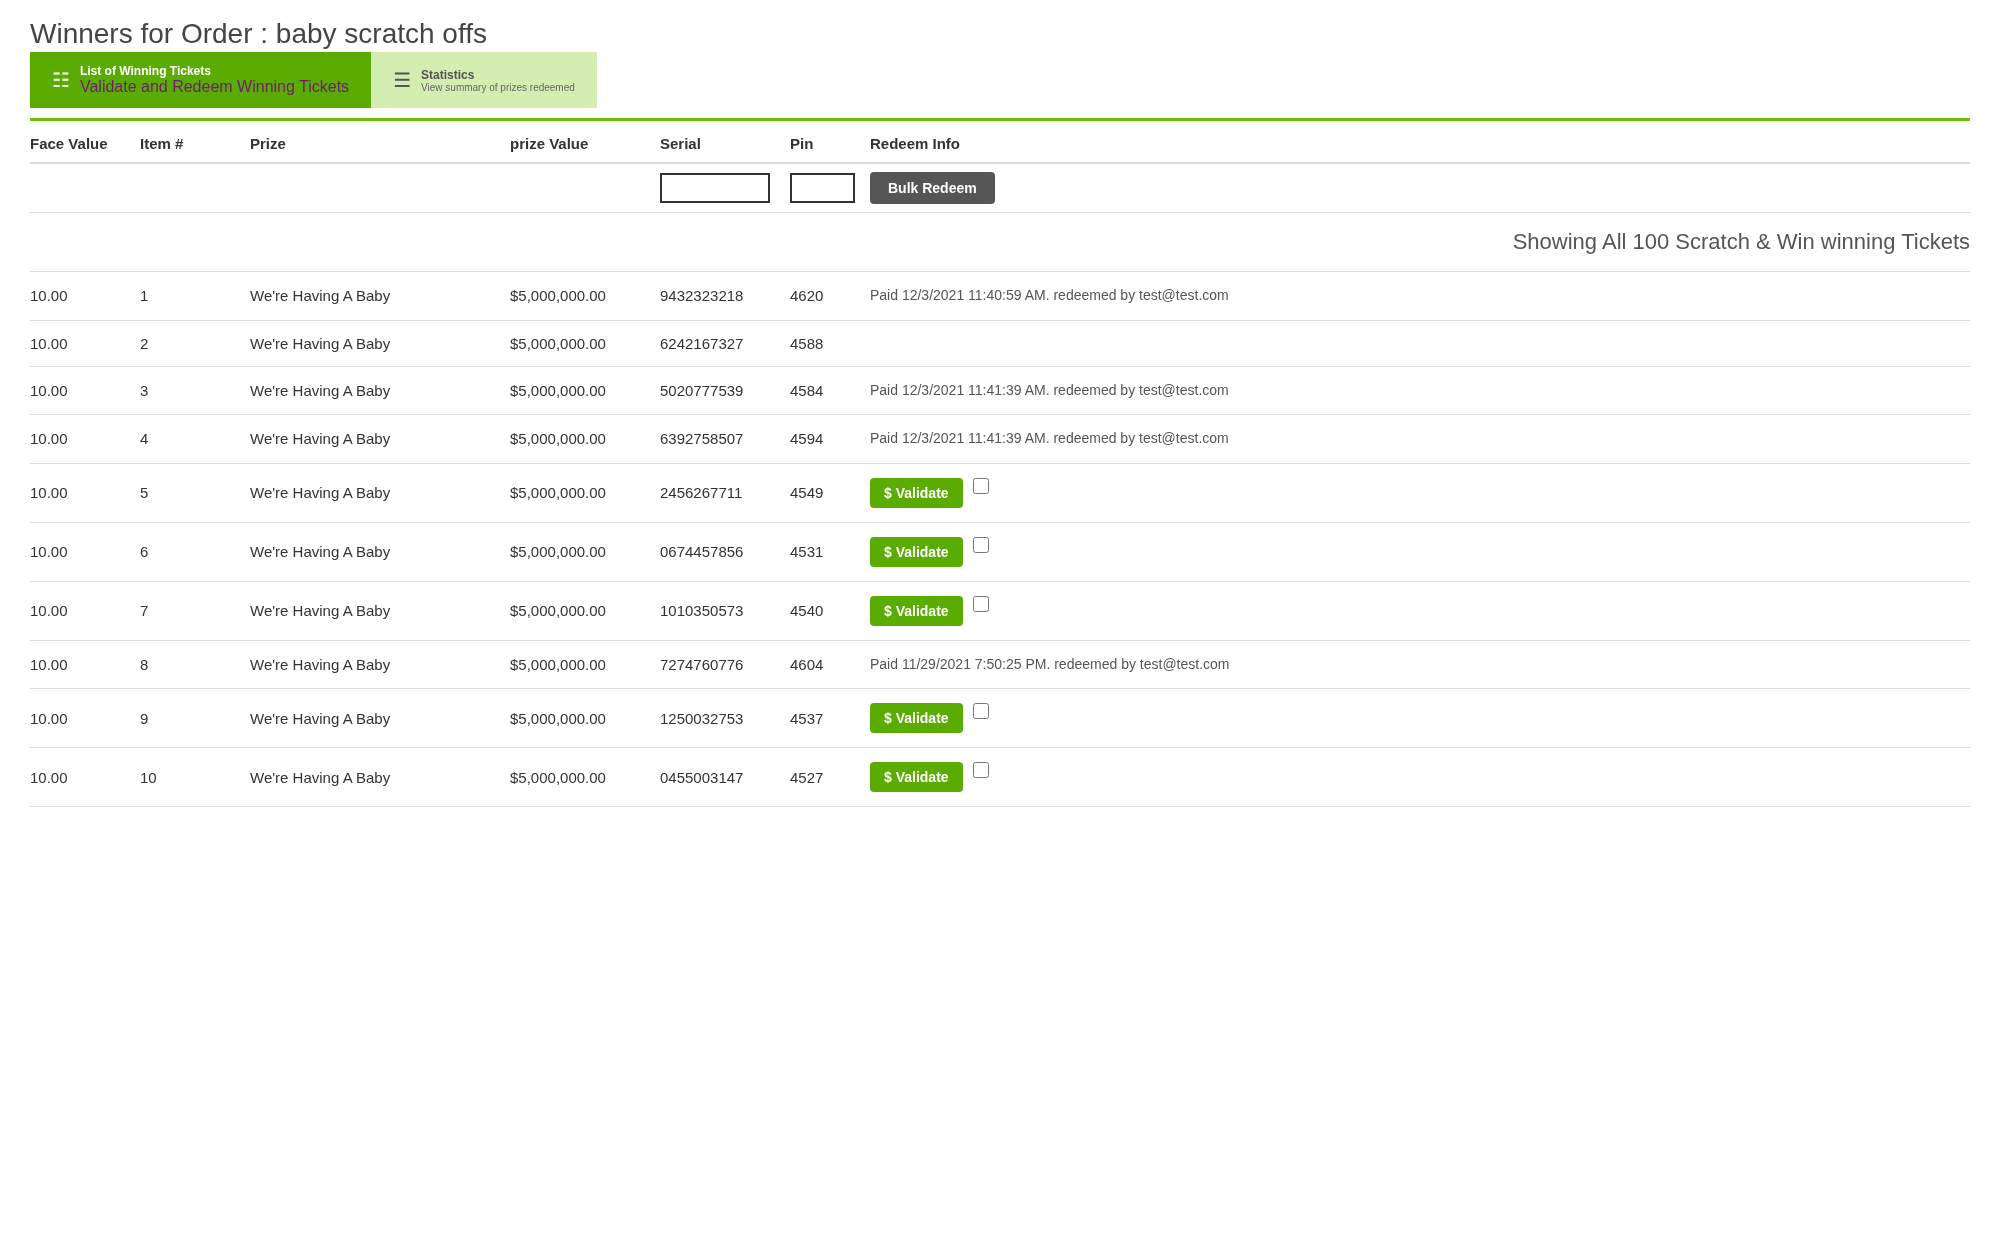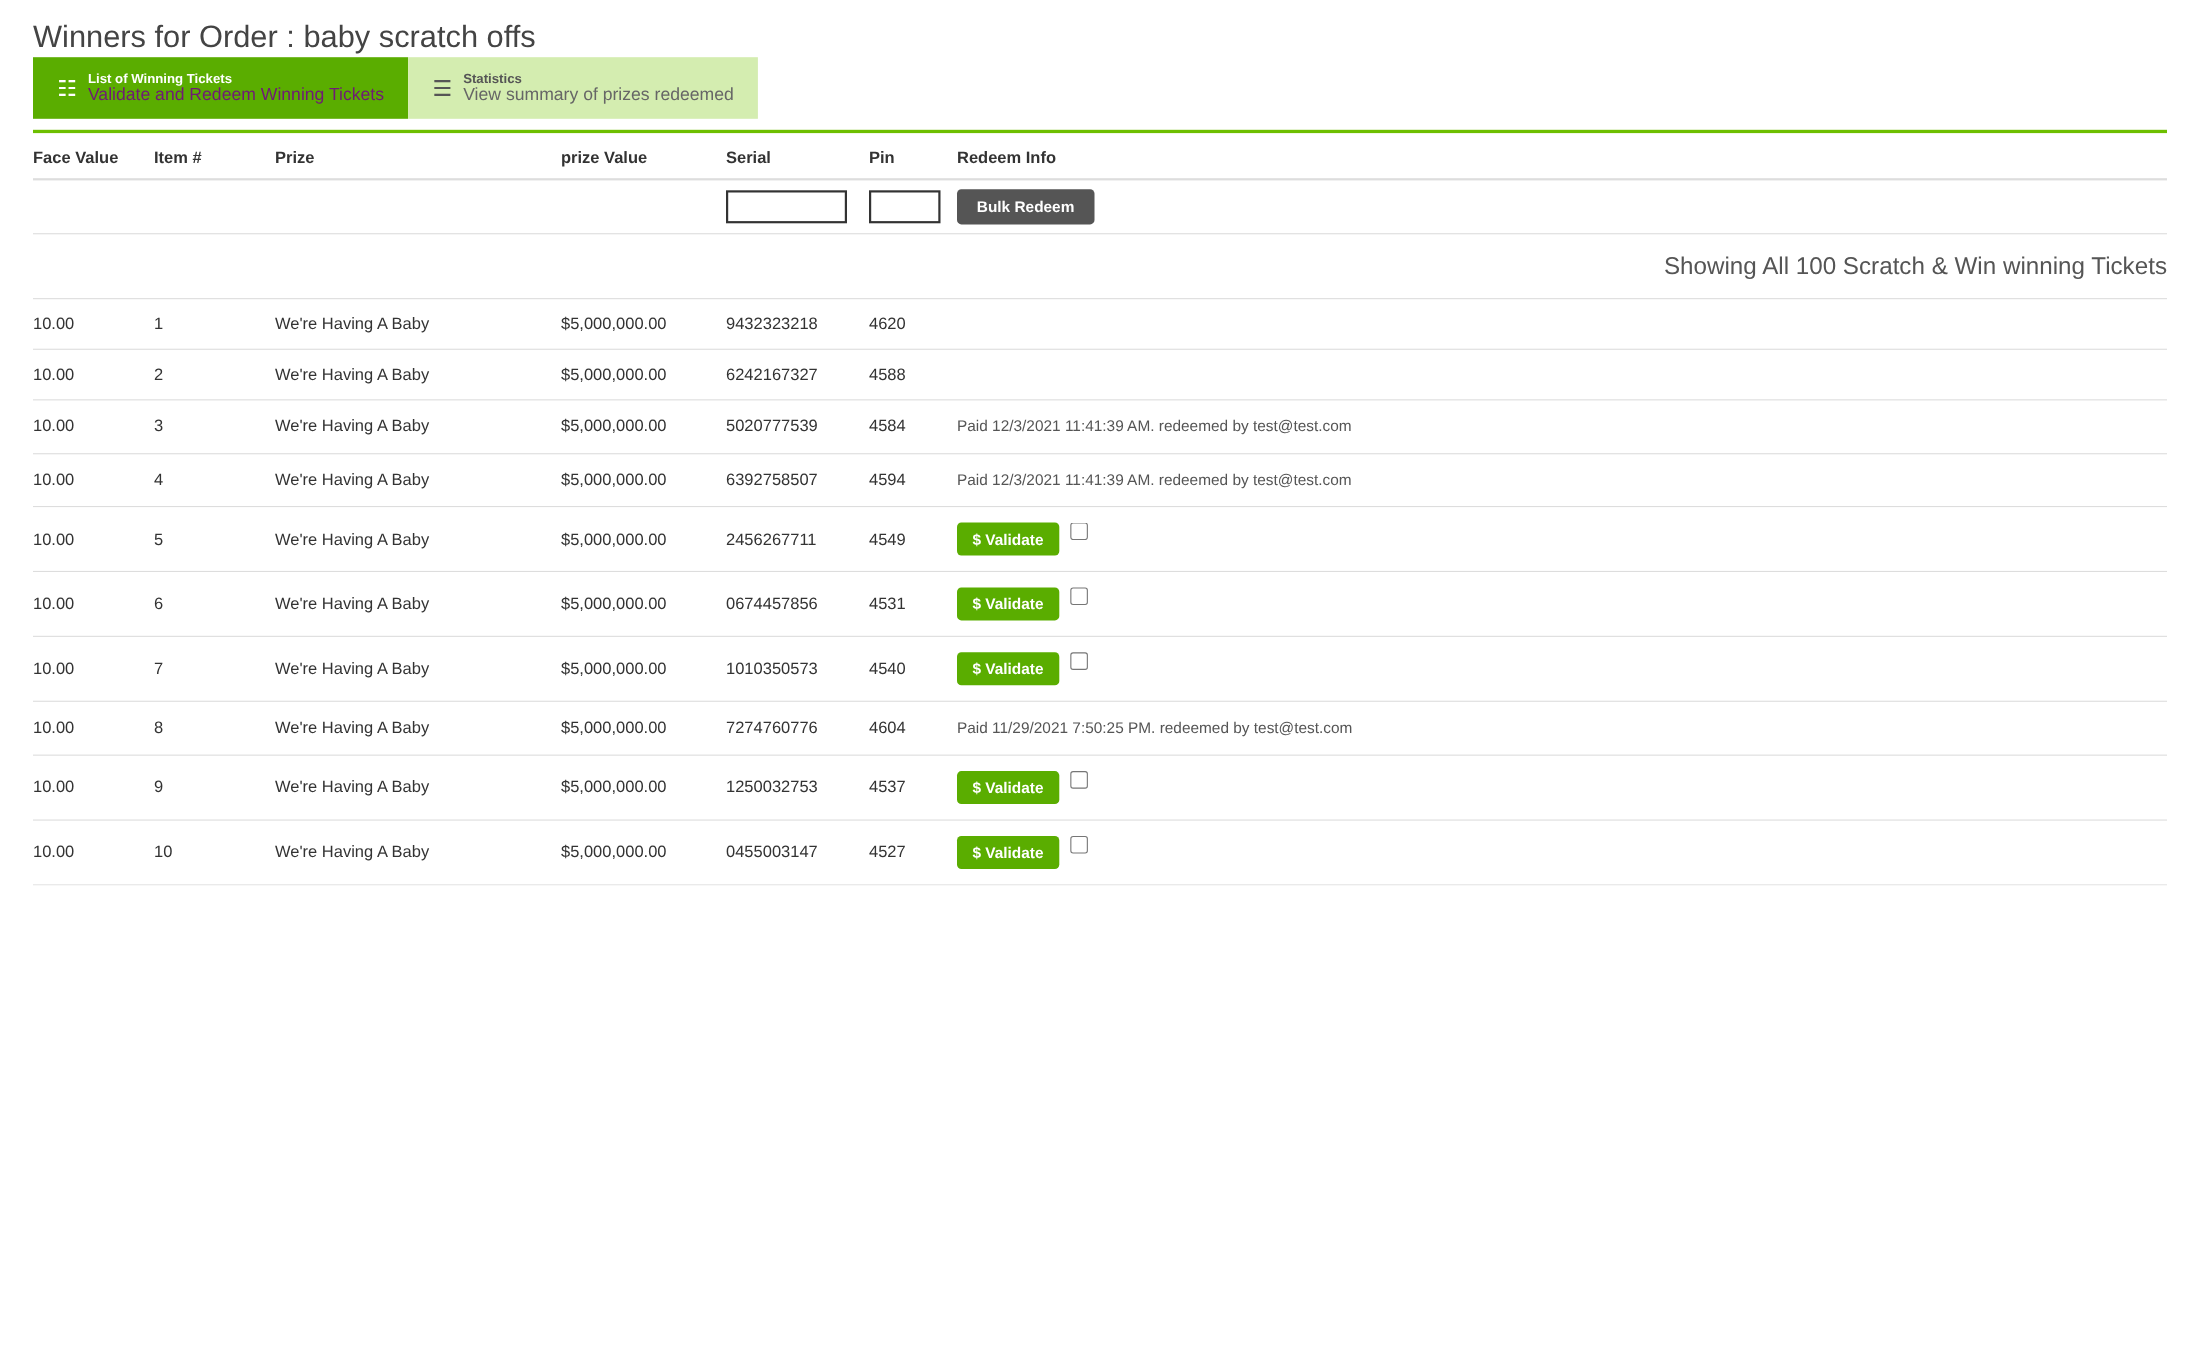--- a/index.html
+++ b/index.html
@@ -38,21 +38,21 @@
     .tab-active .tab-subtitle {
       color: #701a75;
       font-size: 16px;
     }
     .tab-inactive {
       background: #d4edb0;
       color: #555;
     }
     .tab-inactive .tab-subtitle {
       color: #666;
-      font-size: 16px;
+      font-size: 10px;
     }
     .tab-icon {
       font-size: 20px;
     }
     .tab-text-block {
       display: flex;
       flex-direction: column;
     }
     .tab-label {
       font-size: 12px;
@@ -205,20 +205,21 @@
   </div>
 
   <div id="table-body">
   <div class="data-row">
     <span>10.00</span>
     <span>1</span>
     <span>We're Having A Baby</span>
     <span>$5,000,000.00</span>
     <span>9432323218</span>
     <span>4620</span>
+    <span class="redeem-info">Paid 12/3/2021 11:40:59 AM. redeemed by test@test.com</span>
   </div>
       <div class="data-row">
     <span>10.00</span>
     <span>2</span>
     <span>We're Having A Baby</span>
     <span>$5,000,000.00</span>
     <span>6242167327</span>
     <span>4588</span>
   </div>
       <div class="data-row">

